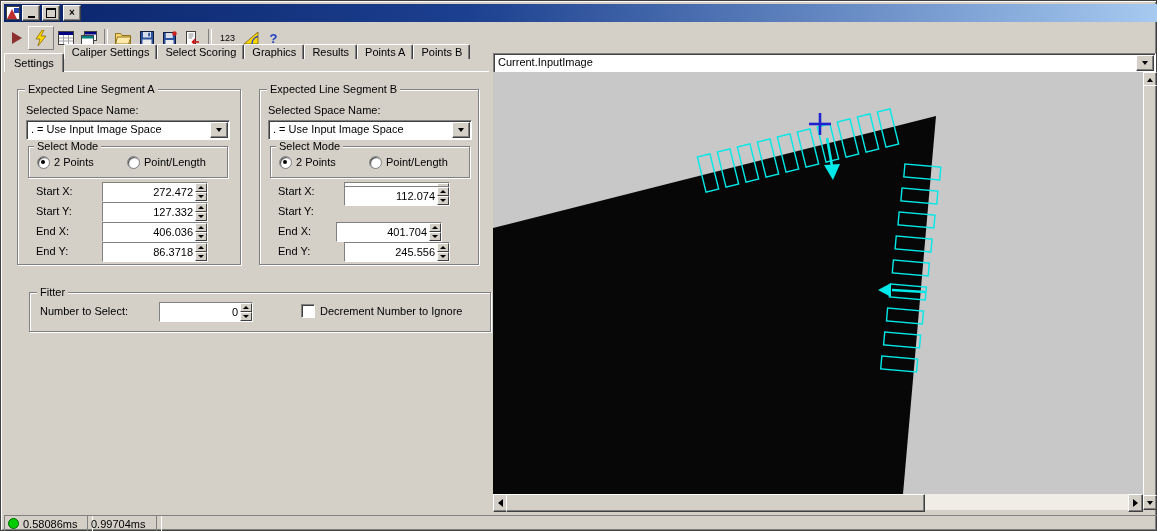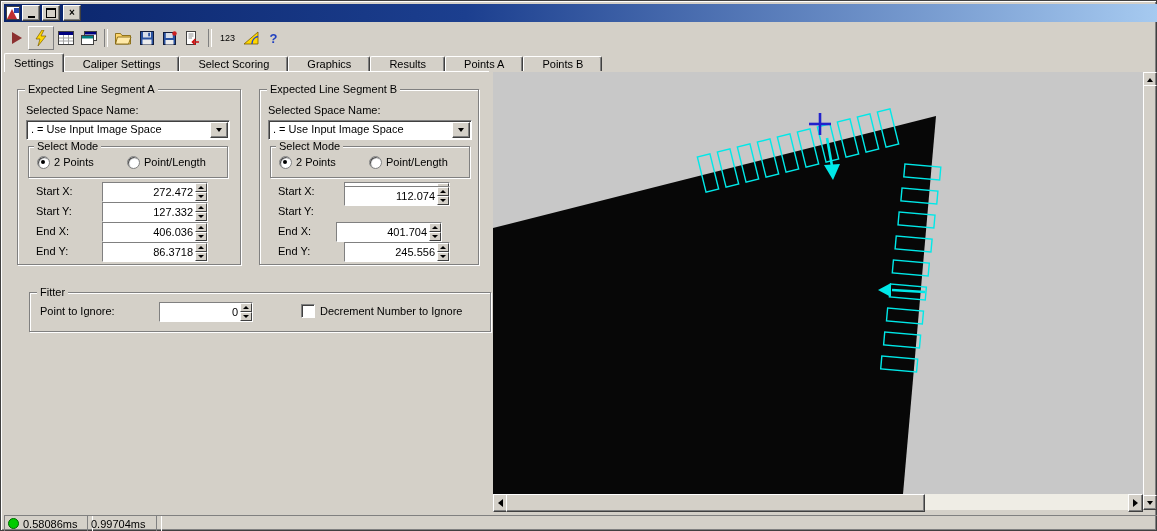--- a/index.html
+++ b/index.html
@@ -20,21 +20,21 @@
   
   .toolbar{left:4px;top:25px;height:24px;display:flex;align-items:center}
   .tool-btn{width:23px;height:22px;display:flex;align-items:center;justify-content:center}
   .tool-btn.raised{border:1px solid;border-color:#fff #808080 #808080 #fff;width:24px}
   .tool-sep{width:2px;height:18px;border-left:1px solid #808080;border-right:1px solid #fff;margin:0 4px}
   .run-tri{width:0;height:0;border-left:10px solid #8c3030;border-top:6px solid transparent;border-bottom:6px solid transparent}
   .txt-123{font-weight:normal;font-size:9px;letter-spacing:0}
   .txt-help{color:#2040c0;font-weight:bold;font-size:13px}
   
   .tabs{left:3px;top:53px;height:18px;display:flex;align-items:flex-end;z-index:3}
-  .tab{height:14px;margin-bottom:1px;padding:0 18px;background:#d4d0c8;display:flex;align-items:center;
+  .tab{height:14px;margin-bottom:13px;padding:0 7px;background:#d4d0c8;display:flex;align-items:center;
        border:1px solid;border-color:#fff #404040 transparent #fff;border-bottom:none;border-radius:2px 2px 0 0;
        box-shadow:inset -1px 0 0 #808080;white-space:nowrap}
   .tab.active{height:18px;margin-bottom:0;padding:0 9px;z-index:4;position:relative}
   .tab-line{left:3px;top:70px;width:485px;height:1px;background:#fff;z-index:1}
   
   .group{position:absolute;border:1px solid #808080;box-shadow:inset 1px 1px 0 #fff, 1px 1px 0 #fff}
   .legend{position:absolute;top:-7px;left:7px;background:#d4d0c8;padding:0 3px;line-height:12px;white-space:nowrap}
   
   .combo{position:absolute;height:18px;background:#fff;border:1px solid;border-color:#808080 #fff #fff #808080;
          box-shadow:inset 1px 1px 0 #404040;display:flex}
@@ -329,36 +329,42 @@
           </div>
         <div class="spin-b">
             <i class="tri-dn-s"></i>
           </div>
       </div>
     </div>
   </div>
 
   <div class="group" style="left:28px;top:291px;width:460px;height:38px">
     <span class="legend">Fitter</span>
-    <span class="lbl abs" style="left:10px;top:12px">Point to Ignore:</span>
+    <span class="lbl abs" style="left:10px;top:12px">Number to Select:</span>
     <div class="spin" style="left:129px;top:9px;width:92px">
       <input value="0" style="">
       <div class="spin-btns">
         <div class="spin-b">
             <i class="tri-up-s"></i>
           </div>
         <div class="spin-b">
             <i class="tri-dn-s"></i>
           </div>
       </div>
     </div>
     <div class="checkbox abs" style="left:271px;top:11px"></div>
     <span class="lbl abs" style="left:290px;top:12px">Decrement Number to Ignore</span>
   </div>
 
+  <div class="combo" style="left:492px;top:52px;width:661px">
+    <span class="combo-text">Current.InputImage</span>
+    <div class="combo-btn">
+        <i class="tri-dn-b"></i>
+      </div>
+  </div>
 
   <div class="abs" style="left:492px;top:71px;width:650px;height:422px;background:#c8c8c8">
     <svg width="650" height="422" viewBox="0 0 650 422">
       <rect x="0" y="0" width="650" height="422" fill="#c8c8c8"></rect>
       <polygon points="0,156 443,44 410,422 0,422" fill="#070707"></polygon>
       <g fill="none" stroke-width="1.4" stroke="#00e8e8">
         <rect x="208.5" y="83" width="13" height="36" transform="rotate(-14 215 101)"></rect>
         <rect x="228.5" y="78" width="13" height="36" transform="rotate(-14 235 96)"></rect>
         <rect x="248.5" y="73" width="13" height="36" transform="rotate(-14 255 91)"></rect>
         <rect x="268.5" y="68" width="13" height="36" transform="rotate(-14 275 86)"></rect>

